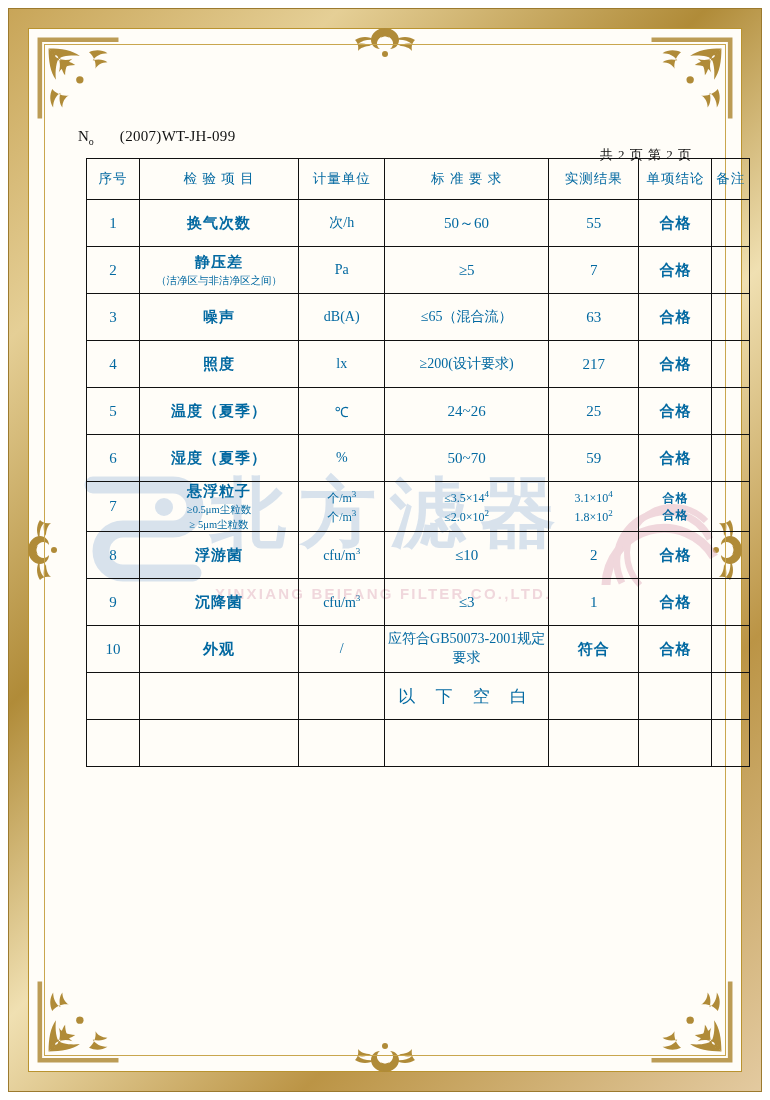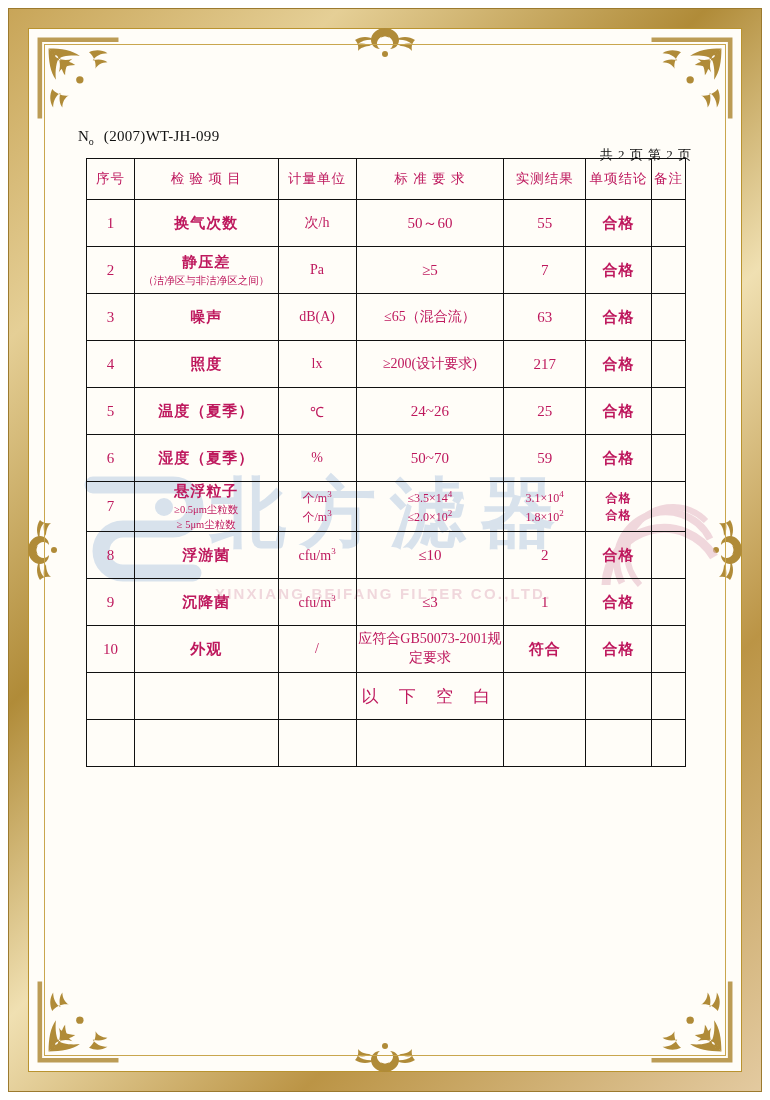--- a/index.html
+++ b/index.html
@@ -130,38 +130,38 @@
     color: #111;
   }
   .doc-no {
     position: absolute;
     left: 0;
     top: 0;
     white-space: nowrap;
   }
   .doc-no .nolab { font-size: 15px; }
   .doc-no .nosub { font-size: 10px; vertical-align: sub; }
-  .doc-no .noval { margin-left: 10px; letter-spacing: .3px; }
+  .doc-no .noval { margin-left: 26px; letter-spacing: .3px; }
   .doc-pages {
     position: absolute;
     right: 0;
     top: 18px;
     font-size: 13px;
     letter-spacing: 1px;
     white-space: nowrap;
   }
 
   table.report {
     position: absolute;
     left: 86px;
     top: 158px;
-    width: 600px;
+    width: 664px;
     border-collapse: collapse;
     font-size: 14px;
-    color: #be185d;
+    color: #0369a1;
   }
   table.report th, table.report td {
     border: 1px solid #111;
     text-align: center;
     vertical-align: middle;
     padding: 0;
   }
   table.report thead th {
     height: 40px;
     font-weight: normal;

